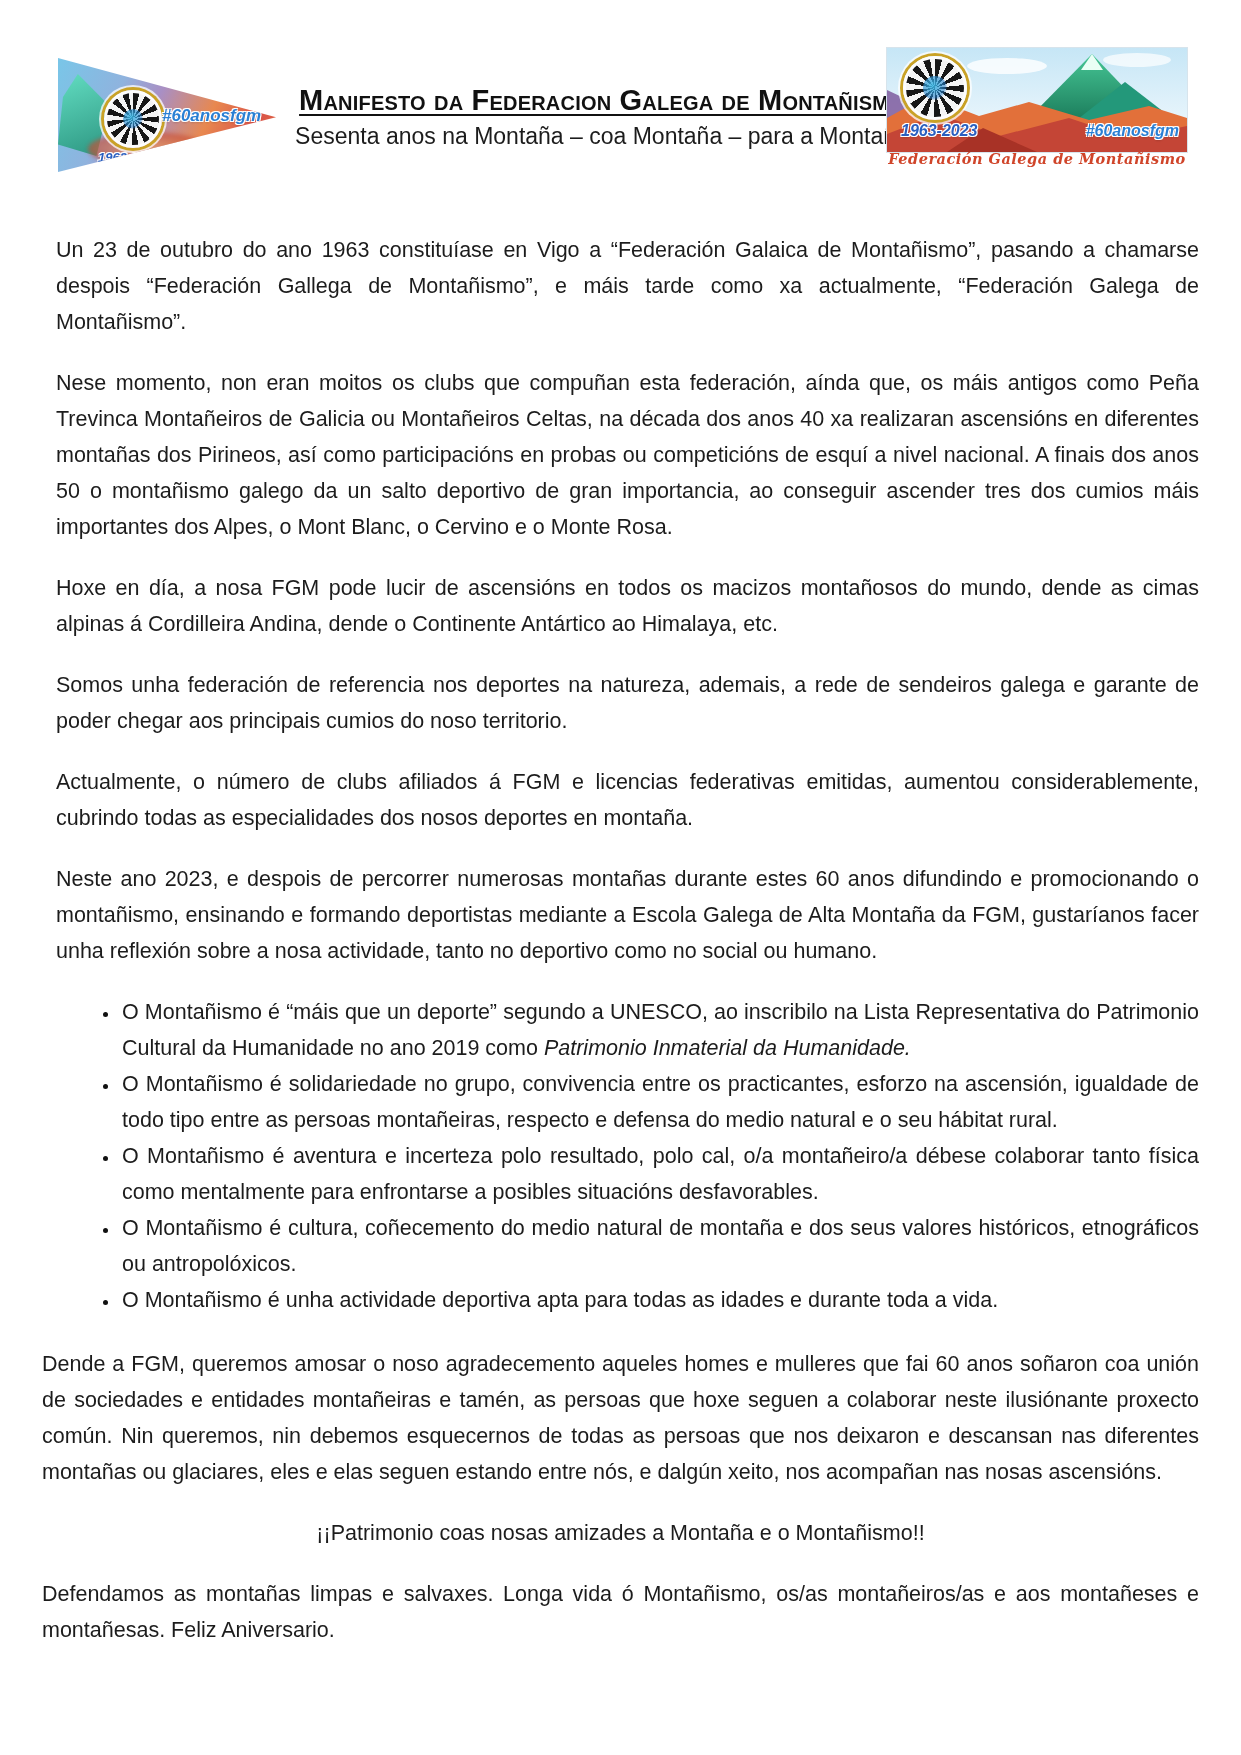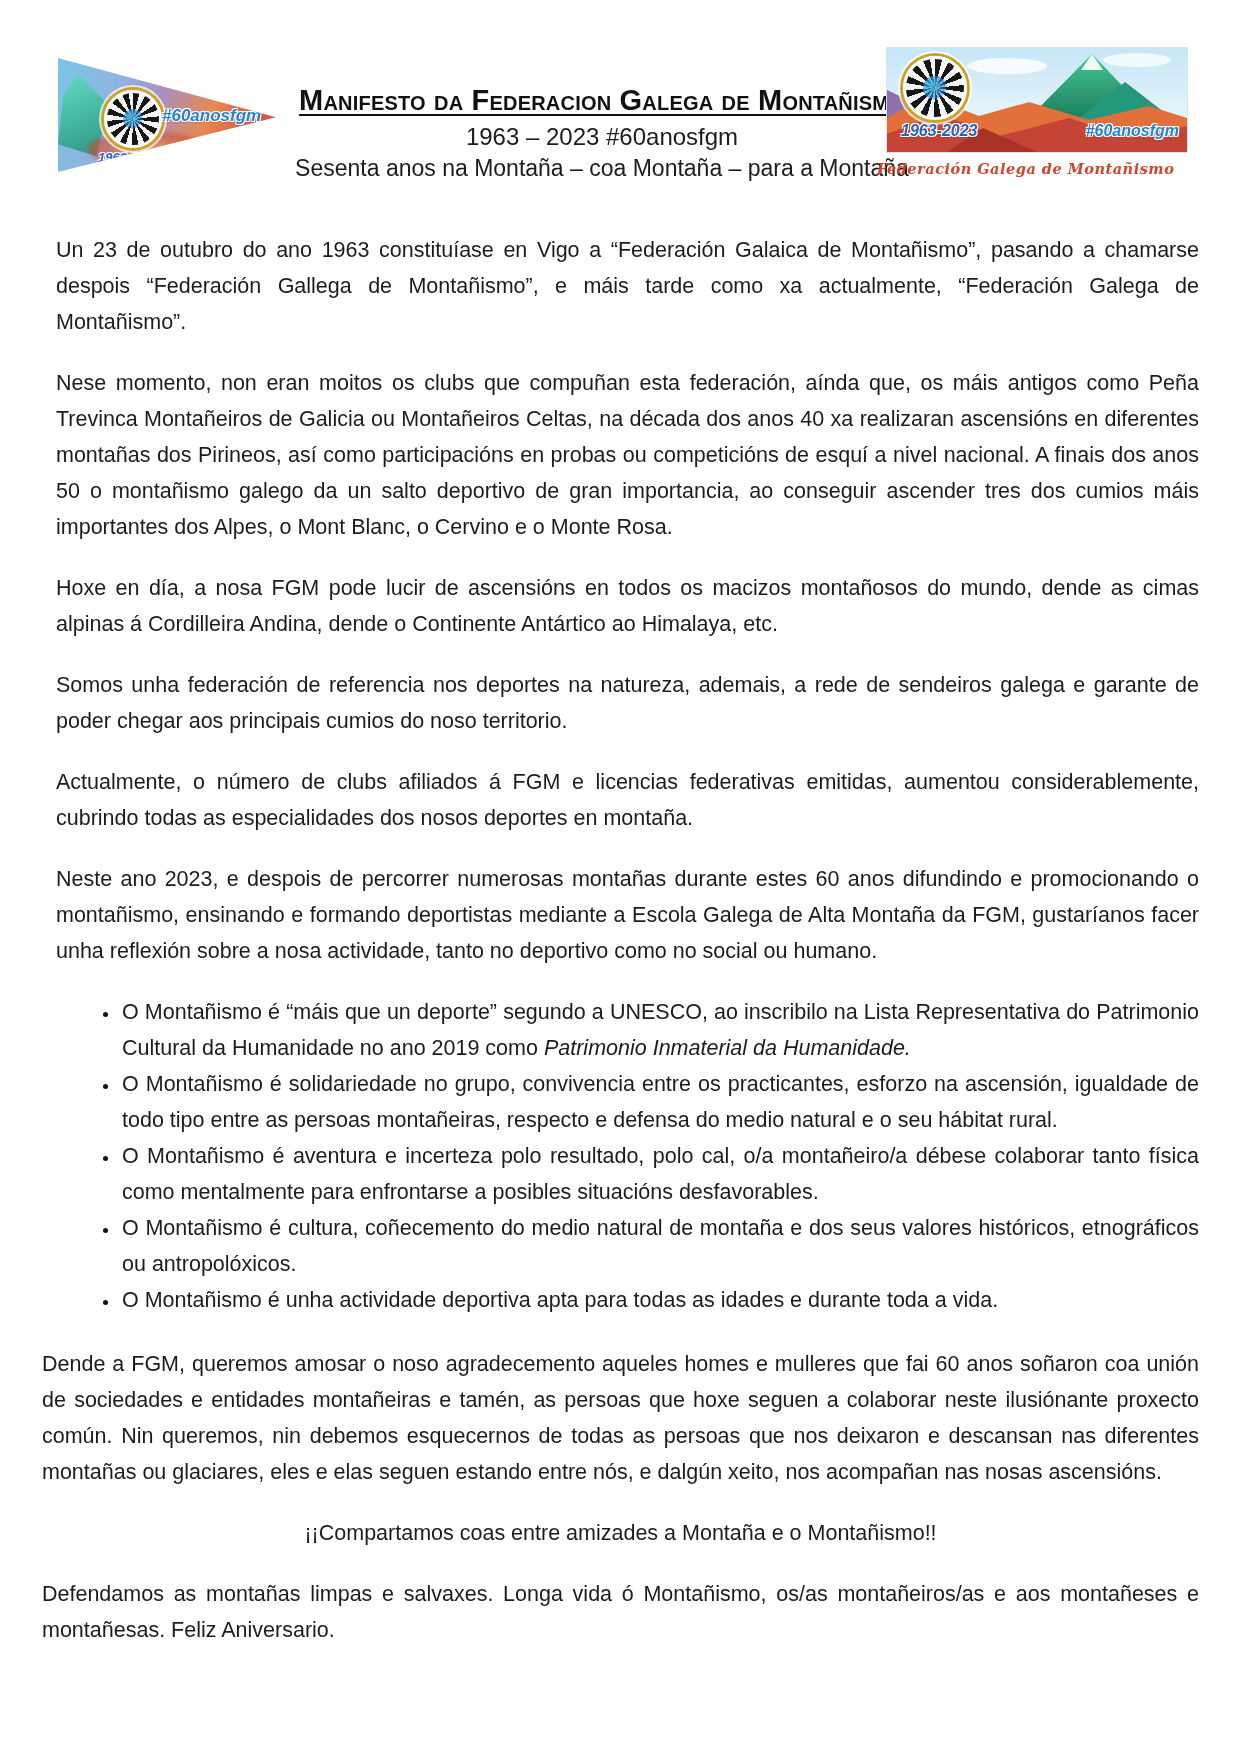--- a/index.html
+++ b/index.html
@@ -73,21 +73,21 @@
   .rlogo .art{
     position:relative;width:300px;height:104px;overflow:hidden;
     background:linear-gradient(#cfe9f6,#f2fafd 70%);
     box-shadow:0 0 0 1px #d7e4ec;
   }
   .rlogo svg{display:block;width:100%;height:100%;}
   .rlogo .badge{left:16px;top:8px;width:58px;height:58px;}
   .rlogo .yrs{position:absolute;left:14px;top:74px;font-size:16px;color:#2a5fc0;}
   .rlogo .tag{position:absolute;right:8px;top:74px;font-size:16px;color:#2a7fd4;}
   .rlogo .caption{
-    position:absolute;left:-10px;right:-10px;top:112px;
+    position:absolute;left:-10px;right:-10px;top:102px;text-align:center;
     font-family:"DejaVu Serif", serif;font-style:italic;font-weight:bold;
     font-size:14.5px;color:#d0452a;letter-spacing:.5px;
   }
 
   
   .content{font-size:21.5px;line-height:36px;}
   .content p{margin:16px 0 25px 0;text-align:justify;}
   .content .indented{padding-left:14px;}
   ul.manifesto-list{margin:0 0 28px 0;padding-left:78px;}
   ul.manifesto-list li{text-align:justify;padding-left:2px;}
@@ -105,21 +105,20 @@
     <div class="pennant">
       <div class="ice"></div>
       <div class="glow"></div>
       <div class="badge"></div>
       <div class="tag outline-text">#60anosfgm</div>
       <div class="yrs outline-text">1963-2023</div>
     </div>
 
     <div class="title-block">
       <h1 class="doc-title">Manifesto da Federacion Galega de Montañismo</h1>
-      <div class="doc-subtitle">1963 – 2023 #60anosfgm</div>
       <div class="doc-tagline">Sesenta anos na Montaña – coa Montaña – para a Montaña</div>
     </div>
 
     <div class="rlogo">
       <div class="art">
         <svg viewBox="0 0 300 104" preserveAspectRatio="none" aria-hidden="true">
           <defs>
             <linearGradient id="sky" x1="0" y1="0" x2="0" y2="1">
               <stop offset="0" stop-color="#c6e6f6"></stop>
                 <stop offset="1" stop-color="#f6fbfe"></stop>
@@ -158,18 +157,18 @@
 
     <ul class="manifesto-list">
       <li><span>O Montañismo é “máis que un deporte” segundo a UNESCO, ao inscribilo na Lista Representativa do Patrimonio Cultural da Humanidade no ano 2019 como </span><em class="inline-em">Patrimonio Inmaterial da Humanidade.</em></li>
       <li><span>O Montañismo é solidariedade no grupo, convivencia entre os practicantes, esforzo na ascensión, igualdade de todo tipo entre as persoas montañeiras, respecto e defensa do medio natural e o seu hábitat rural.</span></li>
       <li><span>O Montañismo é aventura e incerteza polo resultado, polo cal, o/a montañeiro/a débese colaborar tanto física como mentalmente para enfrontarse a posibles situacións desfavorables.</span></li>
       <li><span>O Montañismo é cultura, coñecemento do medio natural de montaña e dos seus valores históricos, etnográficos ou antropolóxicos.</span></li>
       <li><span>O Montañismo é unha actividade deportiva apta para todas as idades e durante toda a vida.</span></li>
     </ul>
 
     <p>Dende a FGM, queremos amosar o noso agradecemento aqueles homes e mulleres que fai 60 anos soñaron coa unión de sociedades e entidades montañeiras e tamén, as persoas que hoxe seguen a colaborar neste ilusiónante proxecto común. Nin queremos, nin debemos esquecernos de todas as persoas que nos deixaron e descansan nas diferentes montañas ou glaciares, eles e elas seguen estando entre nós, e dalgún xeito, nos acompañan nas nosas ascensións.</p>
-    <p class="slogan">¡¡Compartamos coas entre amizades a Montaña e o Montañismo!!</p>
+    <p class="slogan">¡¡Patrimonio coas nosas amizades a Montaña e o Montañismo!!</p>
     <p>Defendamos as montañas limpas e salvaxes. Longa vida ó Montañismo, os/as montañeiros/as e aos montañeses e montañesas. Feliz Aniversario.</p>
 
   </div>
 
 </div>
 
 </body></html>

